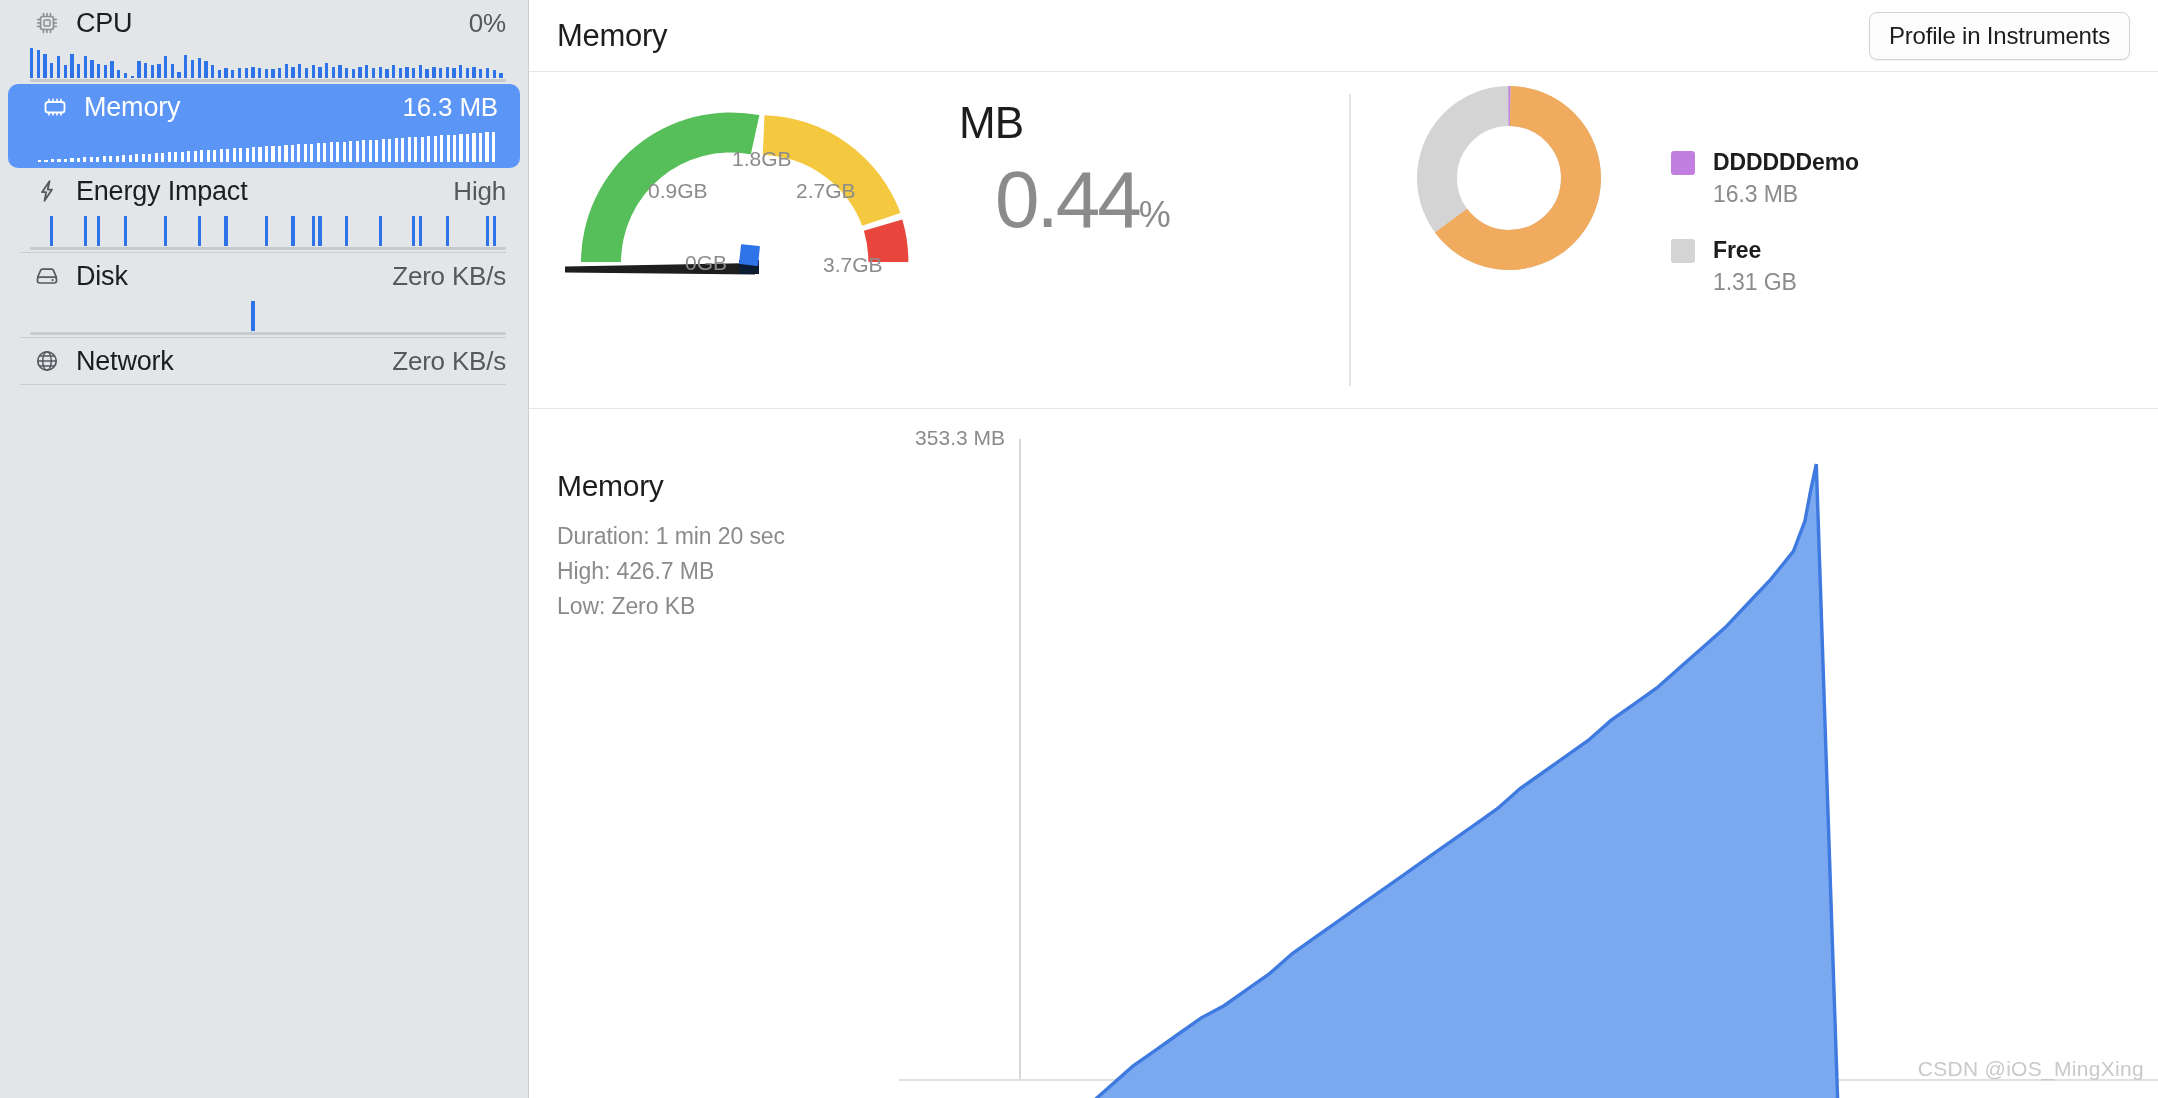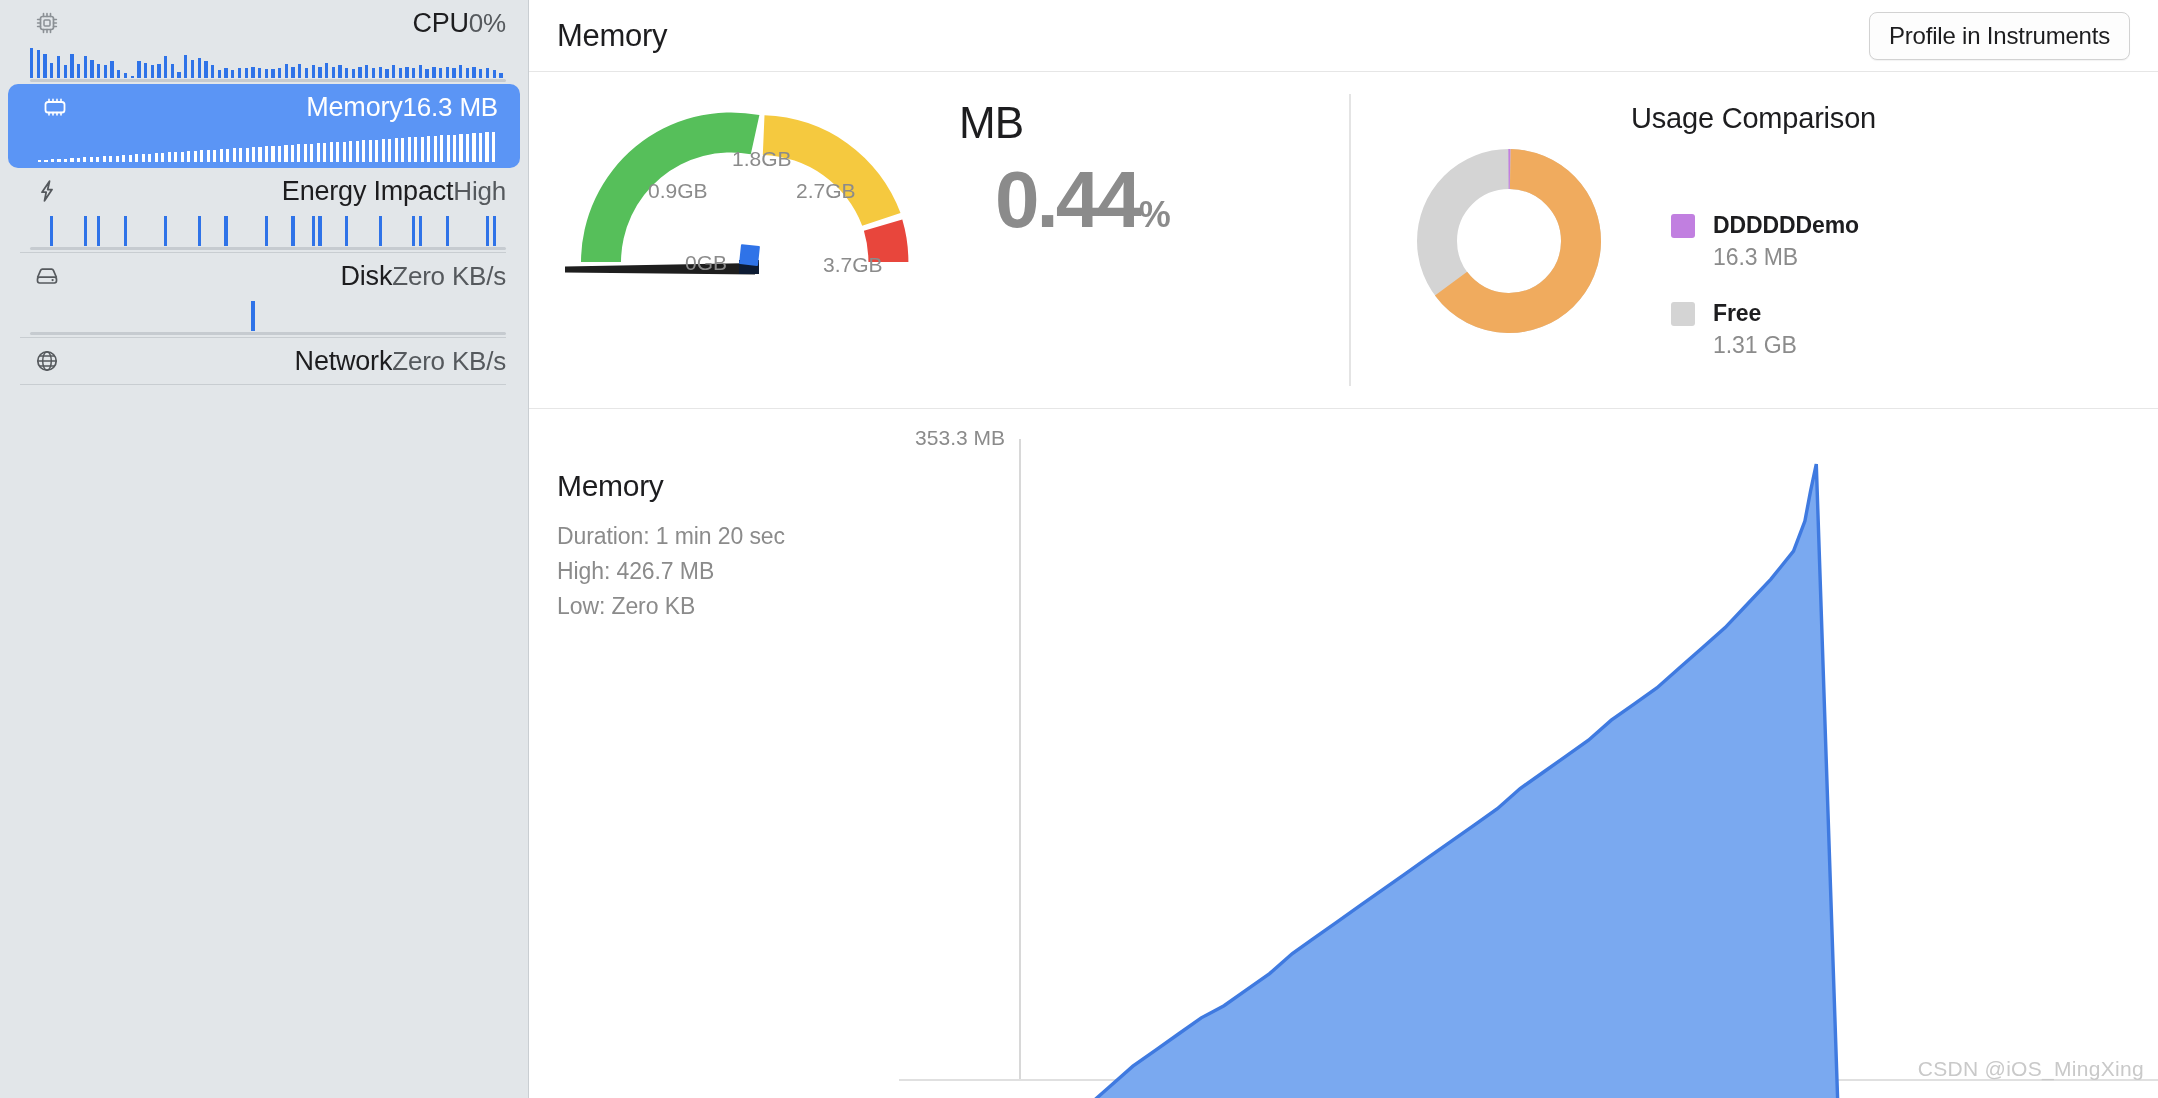--- a/index.html
+++ b/index.html
@@ -10,21 +10,21 @@
     -webkit-font-smoothing:antialiased;
   }
   .app{display:flex;width:2158px;height:1098px;}
 
   
   .sidebar{
     width:529px;height:1098px;background:#e2e6e9;
     border-right:1px solid #c9ced2;box-sizing:border-box;
     position:relative;flex:0 0 529px;
   }
-  .gauge-row{position:relative;text-align:right;}
+  .gauge-row{position:relative;}
   .row-head{
     display:flex;align-items:center;height:46px;padding:0 22px 0 30px;box-sizing:border-box;
   }
   .row-icon{width:34px;height:30px;display:flex;align-items:center;justify-content:center;flex:0 0 34px;}
   .row-label{
     font-size:27px;color:#1d1d1f;margin-left:12px;flex:1;letter-spacing:-0.2px;
   }
   .row-value{font-size:26px;color:#55595d;letter-spacing:-0.2px;}
   .spark{height:38px;position:relative;margin:0 22px 0 30px;}
   .spark .bars{position:absolute;left:0;right:0;bottom:6px;height:32px;display:flex;align-items:flex-end;gap:0;}
@@ -66,21 +66,21 @@
   }
 
   .gauge-wrap{position:relative;height:230px;margin-top:4px;}
   .gauge-svg{position:absolute;left:22px;top:6px;}
   .bigval{position:absolute;left:430px;top:22px;}
   .bigval .n{font-size:92px;color:#1d1d1f;letter-spacing:-3px;line-height:1;}
   .bigval .u{font-size:44px;color:#1d1d1f;letter-spacing:-1px;}
   .bigval .n2{font-size:80px;color:#8b8b8b;letter-spacing:-3px;line-height:1;}
   .bigval .u2{font-size:36px;color:#8b8b8b;letter-spacing:-1px;}
   .bigrow{display:flex;align-items:baseline;}
-  .bigrow.second{margin-top:12px;margin-left:36px;font-weight:bold;}
+  .bigrow.second{margin-top:12px;margin-left:36px;}
 
   
   .donut-area{display:flex;align-items:flex-start;padding-left:60px;margin-top:6px;}
   .legend{margin-left:62px;margin-top:42px;}
   .leg-item{margin-bottom:20px;}
   .leg-top{display:flex;align-items:center;margin-top:29px;}
   .swatch{width:24px;height:24px;border-radius:3px;flex:0 0 24px;}
   .leg-name{font-size:23px;font-weight:bold;color:#1d1d1f;margin-left:18px;letter-spacing:-0.1px;}
   .leg-val{font-size:23px;color:#8b8b8b;margin-left:42px;margin-top:5px;letter-spacing:-0.1px;}
 
@@ -531,21 +531,20 @@
             </div>
             <div class="bigrow second">
               <span class="n2">0.44</span>
               <span class="u2">%</span>
             </div>
           </div>
         </div>
       </div>
 
       <div class="panel panel-right">
-        <div class="panel-title">Usage Comparison</div>
         <div class="donut-area">
           <svg width="200" height="200" viewBox="0 0 200 200">
 
             <circle cx="100" cy="100" r="72" fill="none" stroke="#d4d4d4" stroke-width="40" stroke-dasharray="452.4" stroke-dashoffset="0" transform="rotate(-90 100 100)"></circle>
 
             <circle cx="100" cy="100" r="72" fill="none" stroke="#f0ab5e" stroke-width="40" stroke-dasharray="291.8 160.6" stroke-dashoffset="0" transform="rotate(-89 100 100)"></circle>
 
             <circle cx="100" cy="100" r="72" fill="none" stroke="#c17fe0" stroke-width="40" stroke-dasharray="1.6 450.8" stroke-dashoffset="0" transform="rotate(-90.4 100 100)"></circle>
           </svg>
 

